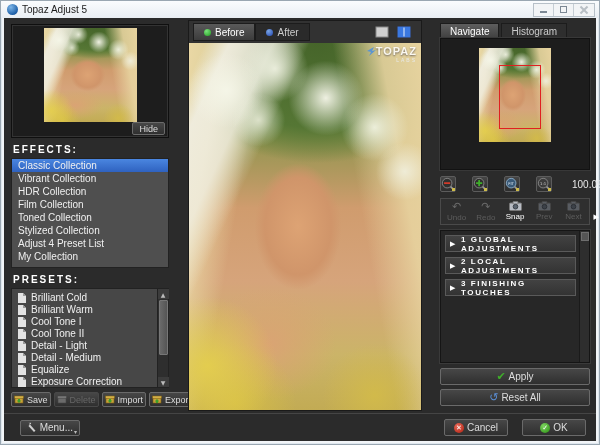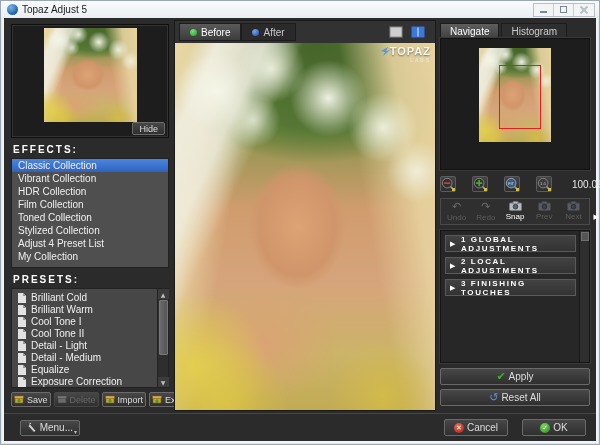--- a/index.html
+++ b/index.html
@@ -64,21 +64,21 @@
   .presets-list { flex:1; overflow:hidden; padding-top:2px; }
   .preset-row { height:12px; display:flex; align-items:flex-end; gap:5px; padding-left:6px; color:#f0f0f0; cursor:pointer; white-space:nowrap; }
   .scrollbar { width:11px; background:#2e2e2e; border-left:1px solid #222; display:flex; flex-direction:column; align-items:center; }
   .scroll-btn { width:11px; height:10px; background:#3c3c3c; color:#bbb; font-size:6px; display:flex; align-items:center; justify-content:center; font-family:"DejaVu Sans",sans-serif; cursor:pointer; }
   .scroll-track { flex:1; width:11px; position:relative; }
   .scroll-thumb { position:absolute; left:1px; right:1px; top:1px; height:55px; background:linear-gradient(90deg,#6a6a6a,#555); border:1px solid #777; border-radius:1px; cursor:grab; }
   .preset-btn-row { display:flex; gap:3px; margin-top:4px; }
   .preset-btn-row .dbtn { flex:1; height:15px; font-size:9px; padding:0 2px; }
 
   
-  .viewer { flex:1; display:flex; flex-direction:column; min-width:0; border:1px solid #1a1a1a; margin:2px 0; }
+  .viewer { flex:1; display:flex; flex-direction:column; min-width:0; border:1px solid #1a1a1a; margin:2px 14px; }
   .tabbar { height:22px; background:#323232; display:flex; align-items:center; padding-left:4px; }
   .vtab { height:18px; display:flex; align-items:center; gap:4px; padding:0 10px; color:#ccc; font-size:10px; cursor:pointer; border:1px solid #1c1c1c; background:#2a2a2a; }
   .vtab.active { background:linear-gradient(#5a5a5a,#3c3c3c); color:#fff; }
   .dot { width:7px; height:7px; border-radius:50%; }
   .dot.green { background:radial-gradient(circle at 35% 30%,#7be37b,#1f9c1f); }
   .dot.blue { background:radial-gradient(circle at 35% 30%,#7ba6e3,#2045b0); }
   .view-icons { margin-left:auto; display:flex; gap:8px; padding-right:10px; }
   .main-image { flex:1; position:relative; }
   .watermark { position:absolute; top:2px; right:4px; opacity:.85; text-align:right; color:#fff; }
   .wm-line1 { font-size:11px; font-weight:bold; letter-spacing:1px; text-shadow:0 1px 2px rgba(0,0,40,.6); }

